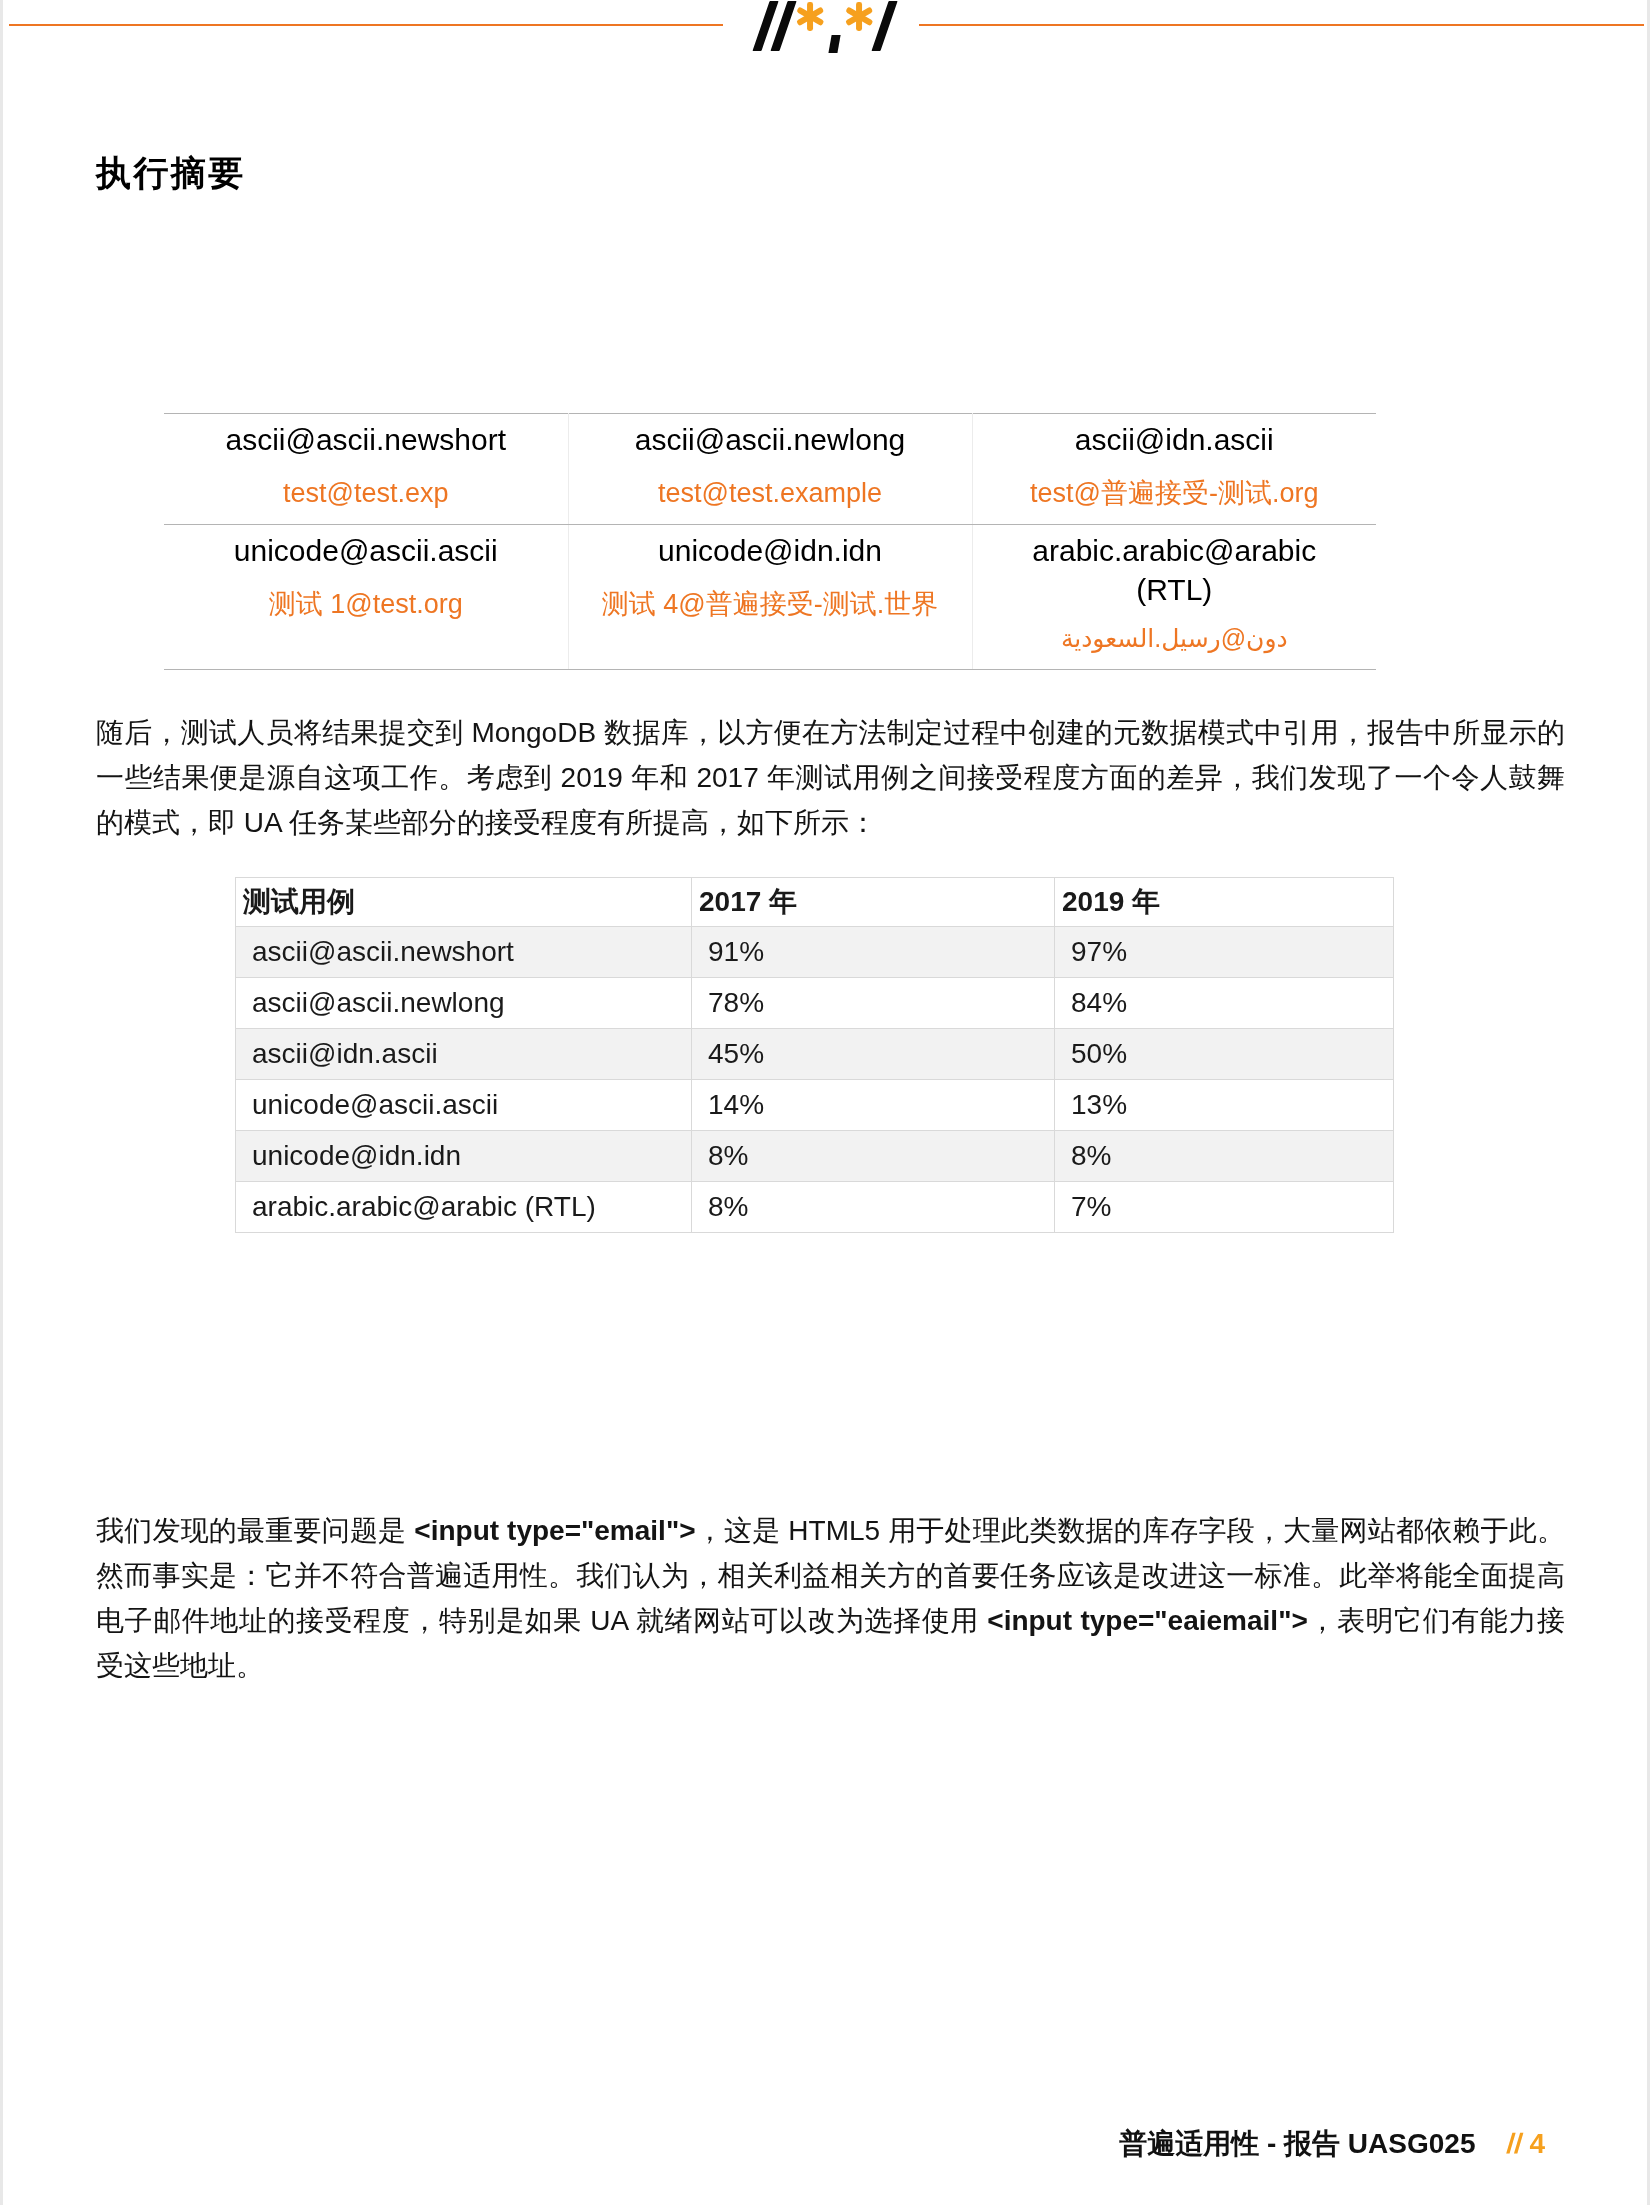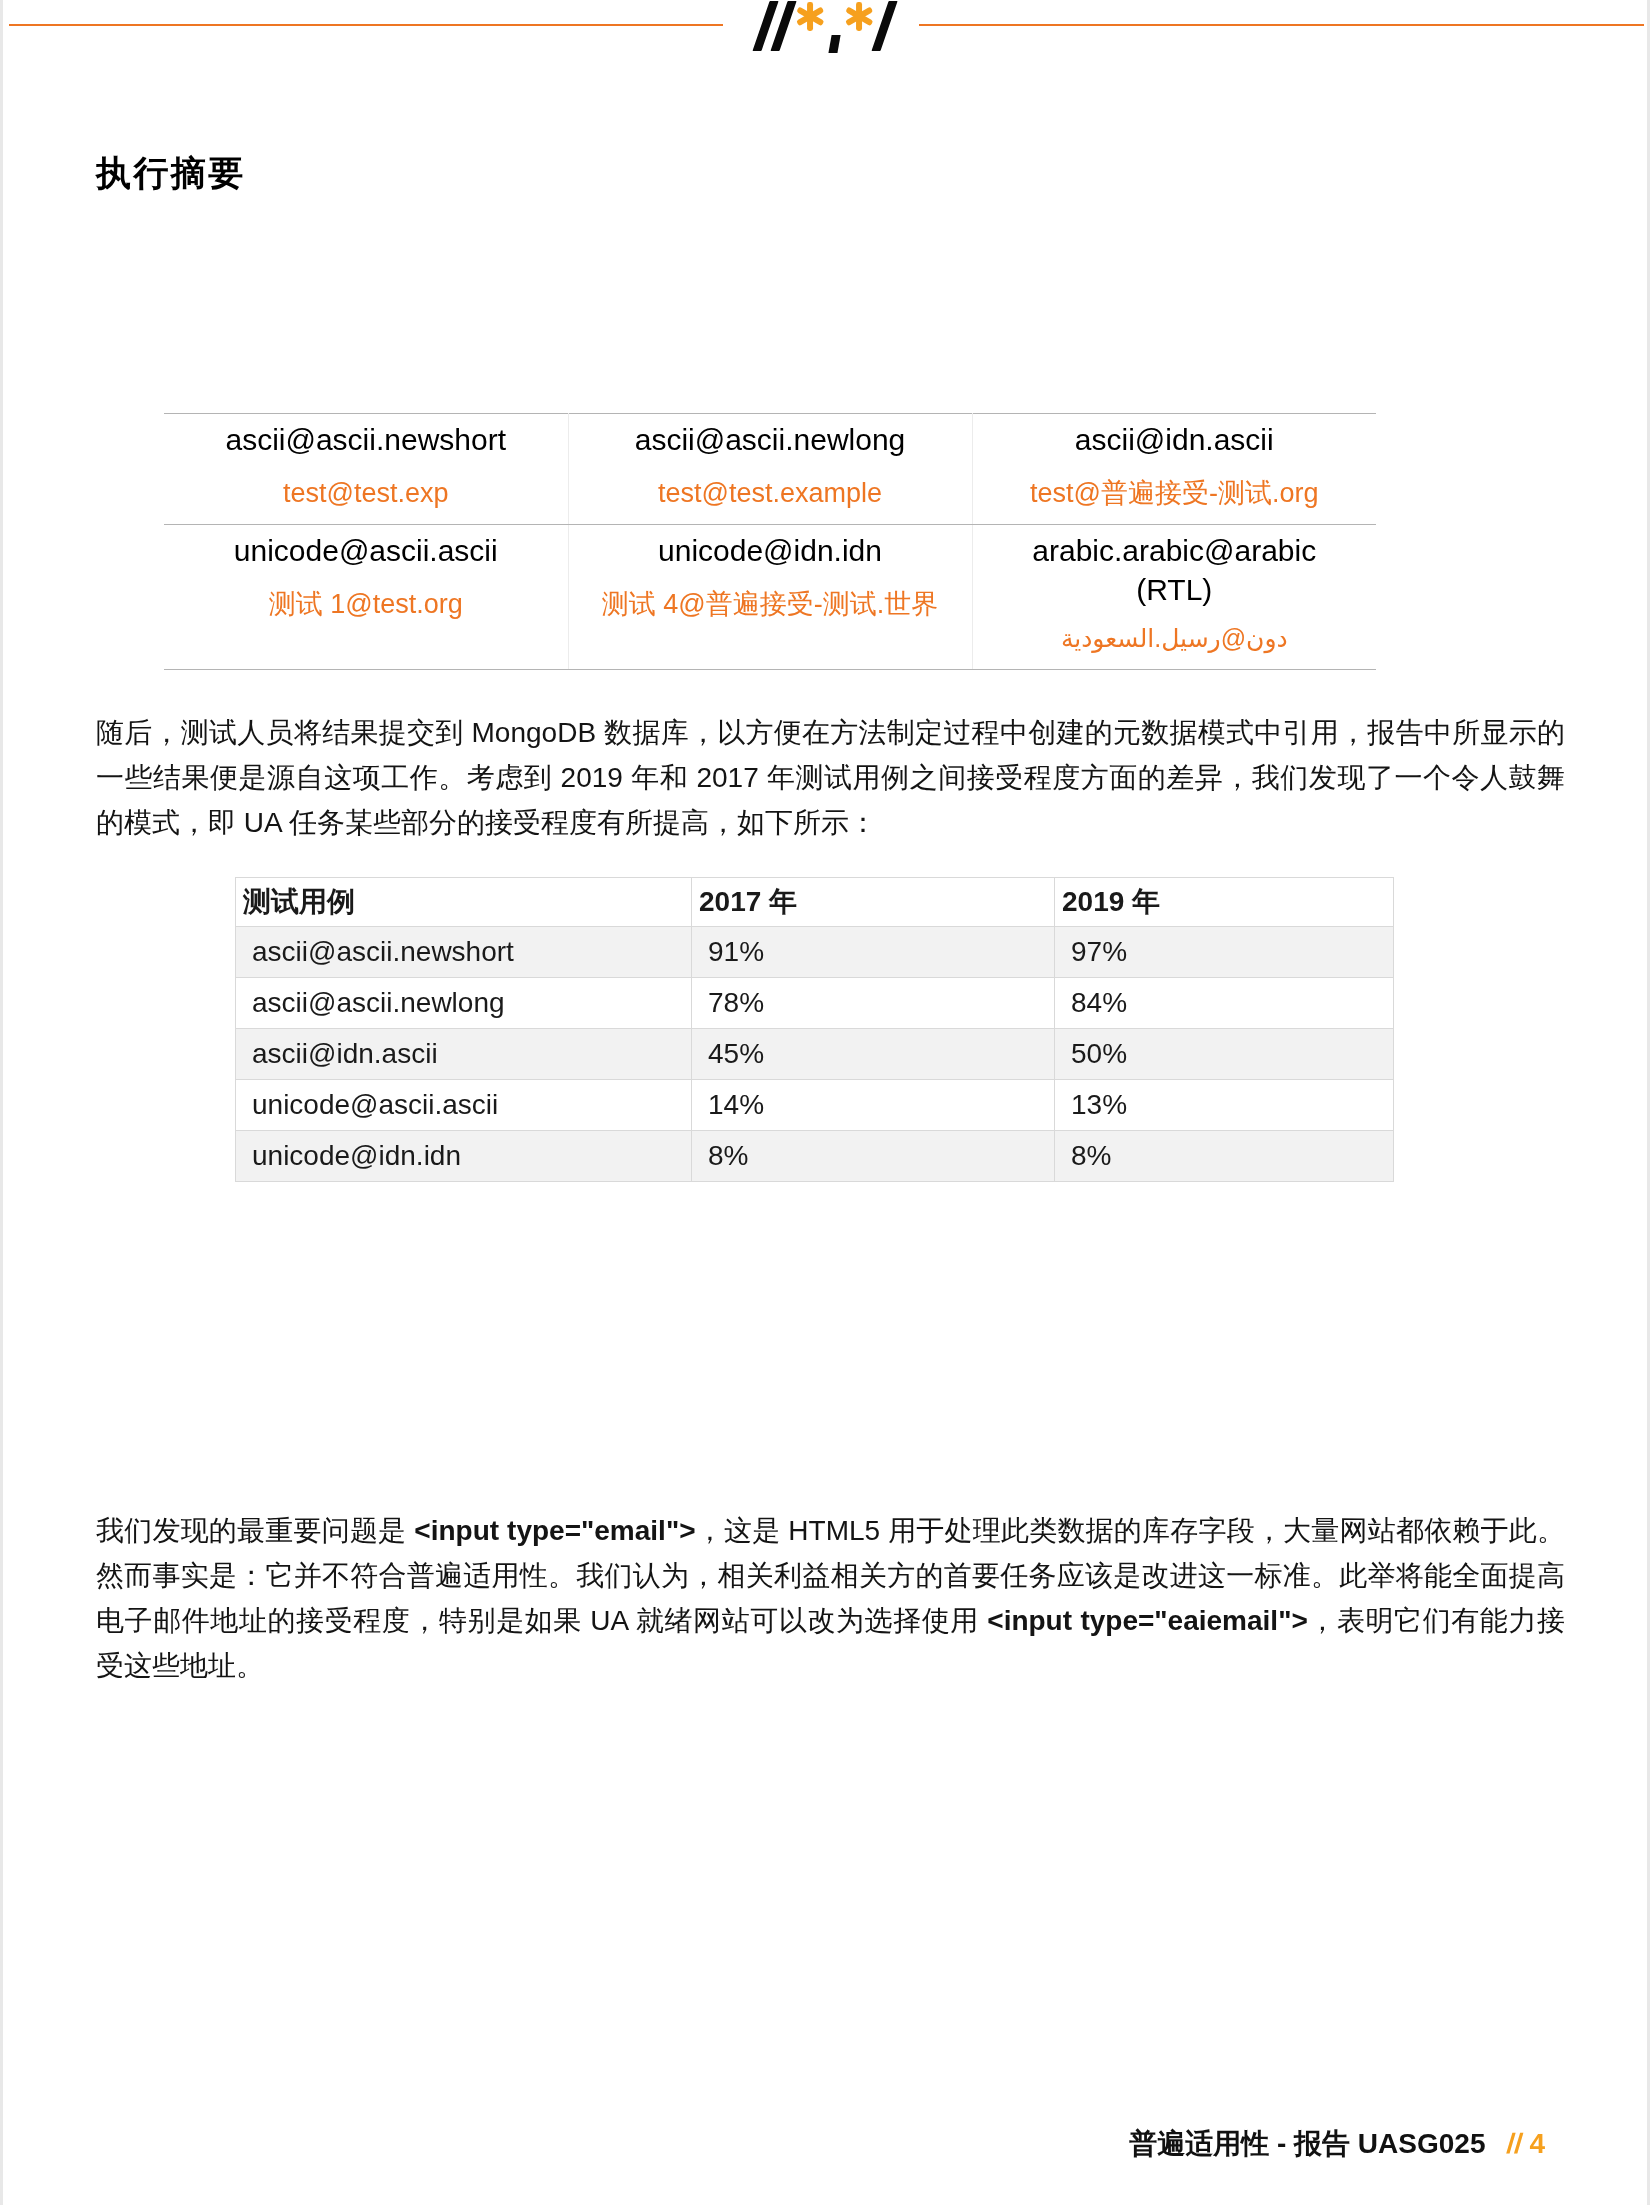--- a/index.html
+++ b/index.html
@@ -59,21 +59,21 @@
   .results-table th, .results-table td {
       border:0.8px solid #d9d9d9; text-align:left; padding:0 8px 0 16px;
       vertical-align:middle; }
   .results-table thead th { height:48px; font-weight:bold; background:#ffffff;padding-left:7px; }
   .results-table tbody td { height:50px; font-weight:normal; }
   .results-table tbody tr:nth-child(odd)  { background:#f2f2f2; }
   .results-table tbody tr:nth-child(even) { background:#ffffff; }
 
   
   .footer { position:absolute; top:2125px; right:102px;
-            display:flex; align-items:baseline; gap:22px;
+            display:flex; align-items:baseline; gap:32px;
             font-size:28px; font-weight:bold; }
   .footer .report { color:#111; }
   .footer .pageinfo { color:#F6A01E; display:flex; gap:6.4px; }
   .footer .marker { transform:skewX(-6deg); display:inline-block; }
 </style>
 </head>
 <body>
 
 <div class="page">
 
@@ -167,20 +167,25 @@
       <tr>
         <td>unicode@ascii.ascii</td>
         <td>14%</td>
         <td>13%</td>
       </tr>
       <tr>
         <td>unicode@idn.idn</td>
         <td>8%</td>
         <td>8%</td>
       </tr>
+      <tr>
+        <td>arabic.arabic@arabic (RTL)</td>
+        <td>8%</td>
+        <td>7%</td>
+      </tr>
     </tbody>
   </table>
 
 
   <p class="para p4"><span>我们发现的最重要问题是 </span><strong>&lt;input type="email"&gt;</strong><span>，这是 HTML5 用于处理此类数据的库存字段，大量网站都依赖于此。然而事实是：它并不符合普遍适用性。我们认为，相关利益相关方的首要任务应该是改进这一标准。此举将能全面提高电子邮件地址的接受程度，特别是如果 UA 就绪网站可以改为选择使用 </span><strong>&lt;input type="eaiemail"&gt;</strong><span>，表明它们有能力接受这些地址。</span></p>
 
   <div class="footer">
     <span class="report">普遍适用性 - 报告 UASG025</span>
     <span class="pageinfo">
       <span class="marker">//</span>

